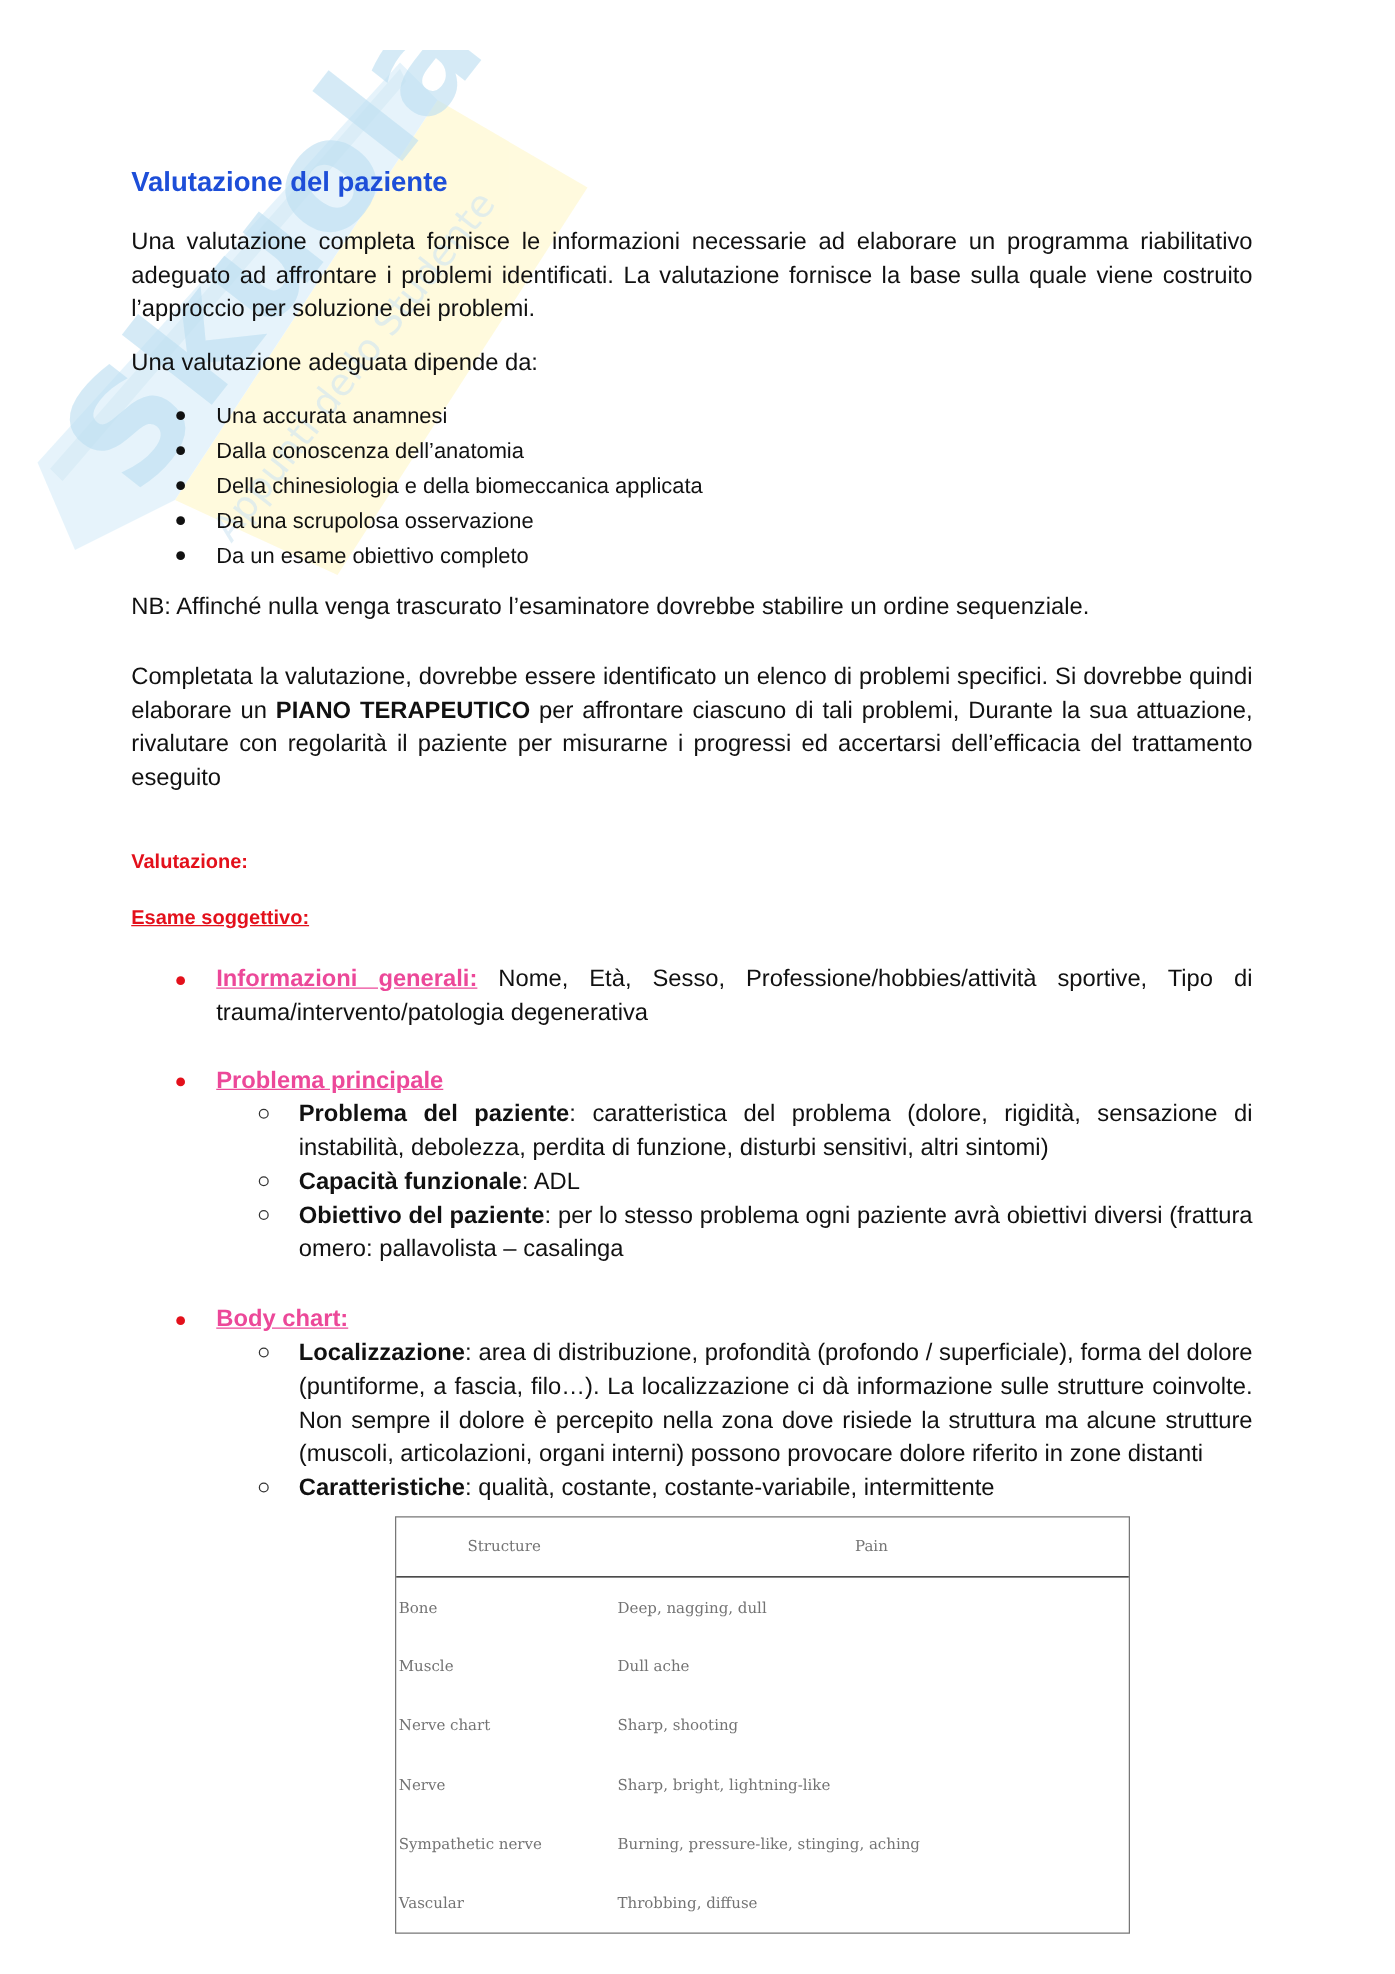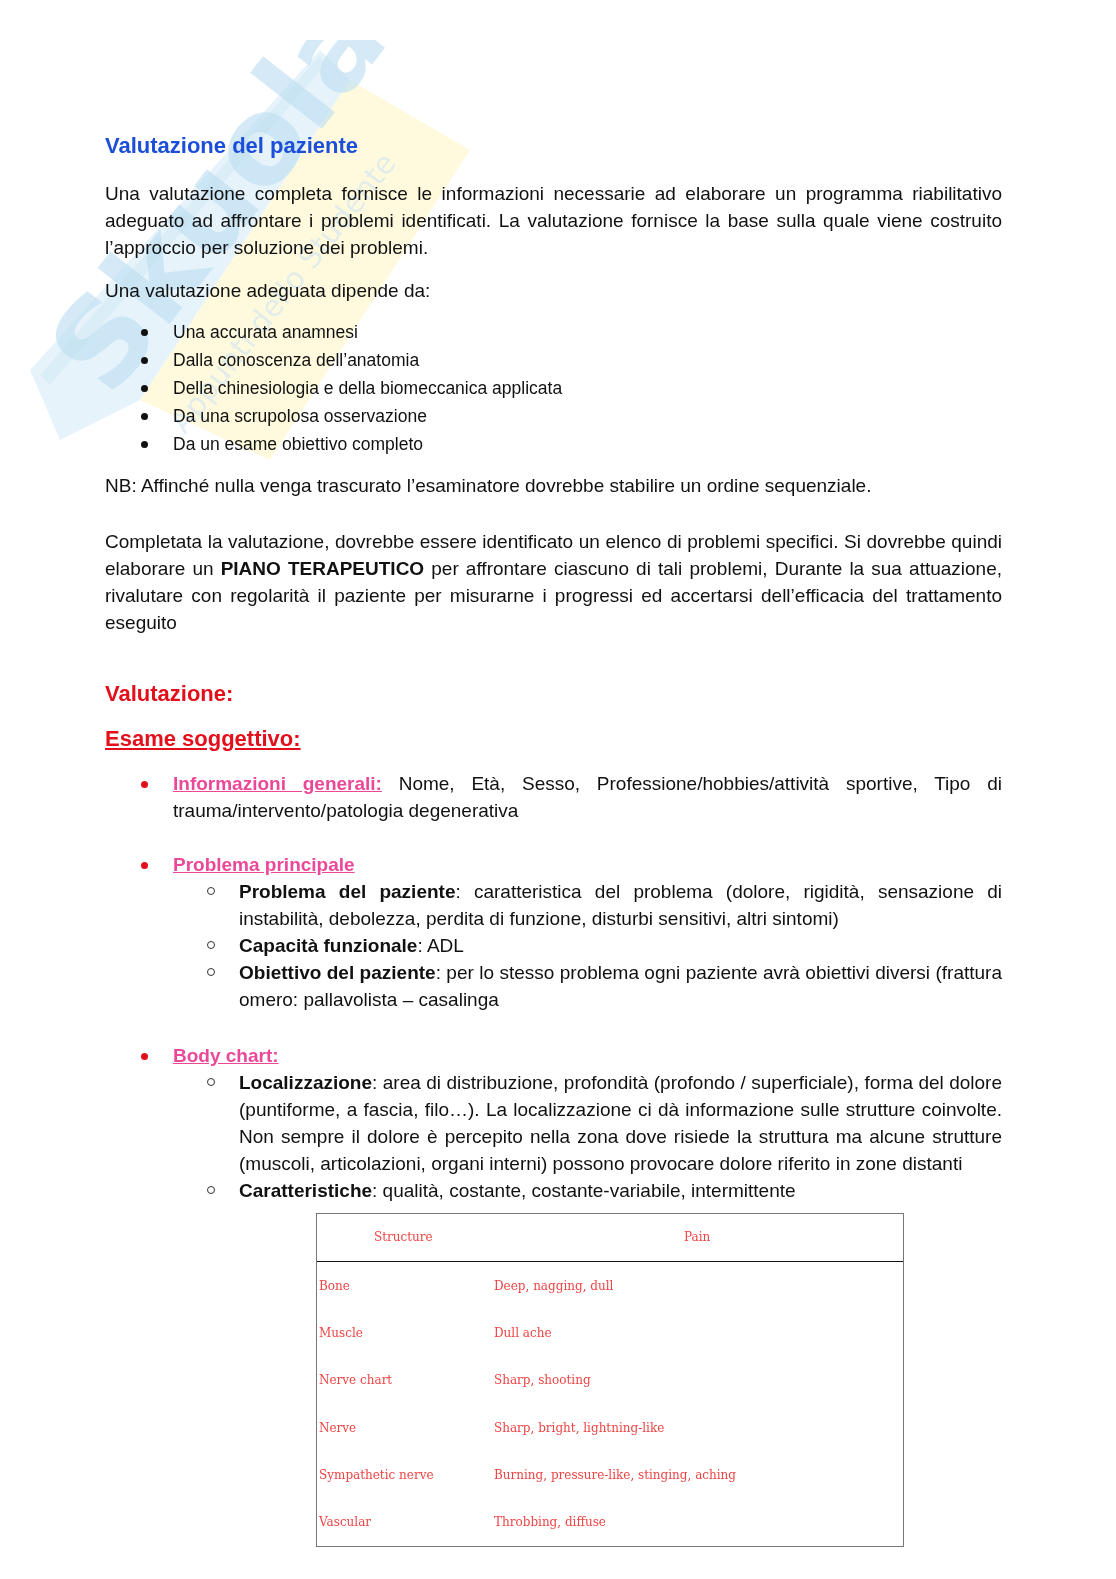--- a/index.html
+++ b/index.html
@@ -10,32 +10,32 @@
     .txt { font-size: 19px; line-height: 27px; }
     .title { position: absolute; top: 133px; left: 0; font-size: 22px; font-weight: bold; color: #1d4ed8; margin: 0; }
     .justify { text-align: justify; text-align-last: left; margin: 0; }
     .p1 { position: absolute; top: 180px; left: 0; width: 897px; }
     .p2 { position: absolute; top: 277px; left: 0; }
     ul.basic { position: absolute; top: 318px; left: 0; margin: 0; padding: 0; list-style: none; }
     ul.basic li { position: relative; padding-left: 68px; height: 28px; line-height: 28px; font-size: 17.5px; }
     ul.basic li .dot { position: absolute; left: 36px; top: 11px; width: 7px; height: 7px; border-radius: 50%; background: #111; }
     .nb { position: absolute; top: 472px; left: 0; }
     .p3 { position: absolute; top: 516px; left: 0; width: 897px; margin-top: 12px; }
-    .h-red { color: #e3101b; font-weight: bold; font-size: 22px; margin: 0; position: absolute; left: 0; }
+    .h-red { color: #e3101b; font-weight: bold; font-size: 16px; margin: 0; position: absolute; left: 0; }
     .h-val { top: 681px; }
     .h-es { top: 726px; text-decoration: underline; }
     .item { position: absolute; left: 0; width: 897px; }
     .item .rdot { position: absolute; left: 36px; top: 11px; width: 7px; height: 7px; border-radius: 50%; background: #e3101b; }
     .item .body { margin-left: 68px; }
     .lbl-red { color: #ec4899; font-weight: bold; text-decoration: underline; }
     .sub { position: relative; margin-left: 134px; }
     .sub .circ { position: absolute; left: -32px; top: 9px; width: 8px; height: 8px; border: 1.3px solid #333; border-radius: 50%; box-sizing: border-box; }
     .b { font-weight: bold; }
     .pain-table { position: absolute; left: 316px; top: 1213px; width: 588px; height: 334px;
-                  border: 1.3px solid #777; box-sizing: border-box; font-family: "DejaVu Serif", serif; font-size: 12px; color: #ef4444; z-index: 1; }
+                  border: 1.3px solid #777; box-sizing: border-box; font-family: "DejaVu Serif", serif; font-size: 12px; color: #737373; z-index: 1; }
     .pain-table .thead { height: 47px; border-bottom: 1.6px solid #111; position: relative; }
     .pain-table .thead span { position: absolute; top: 16px; }
     .pain-table .row { position: absolute; left: 0; width: 100%; height: 20px; }
     .pain-table .row span { position: absolute; top: 0; }
   </style>
 </head>
 <body>
 
 <svg class="watermark" viewBox="0 0 480 420">
   <g opacity="0.55">

